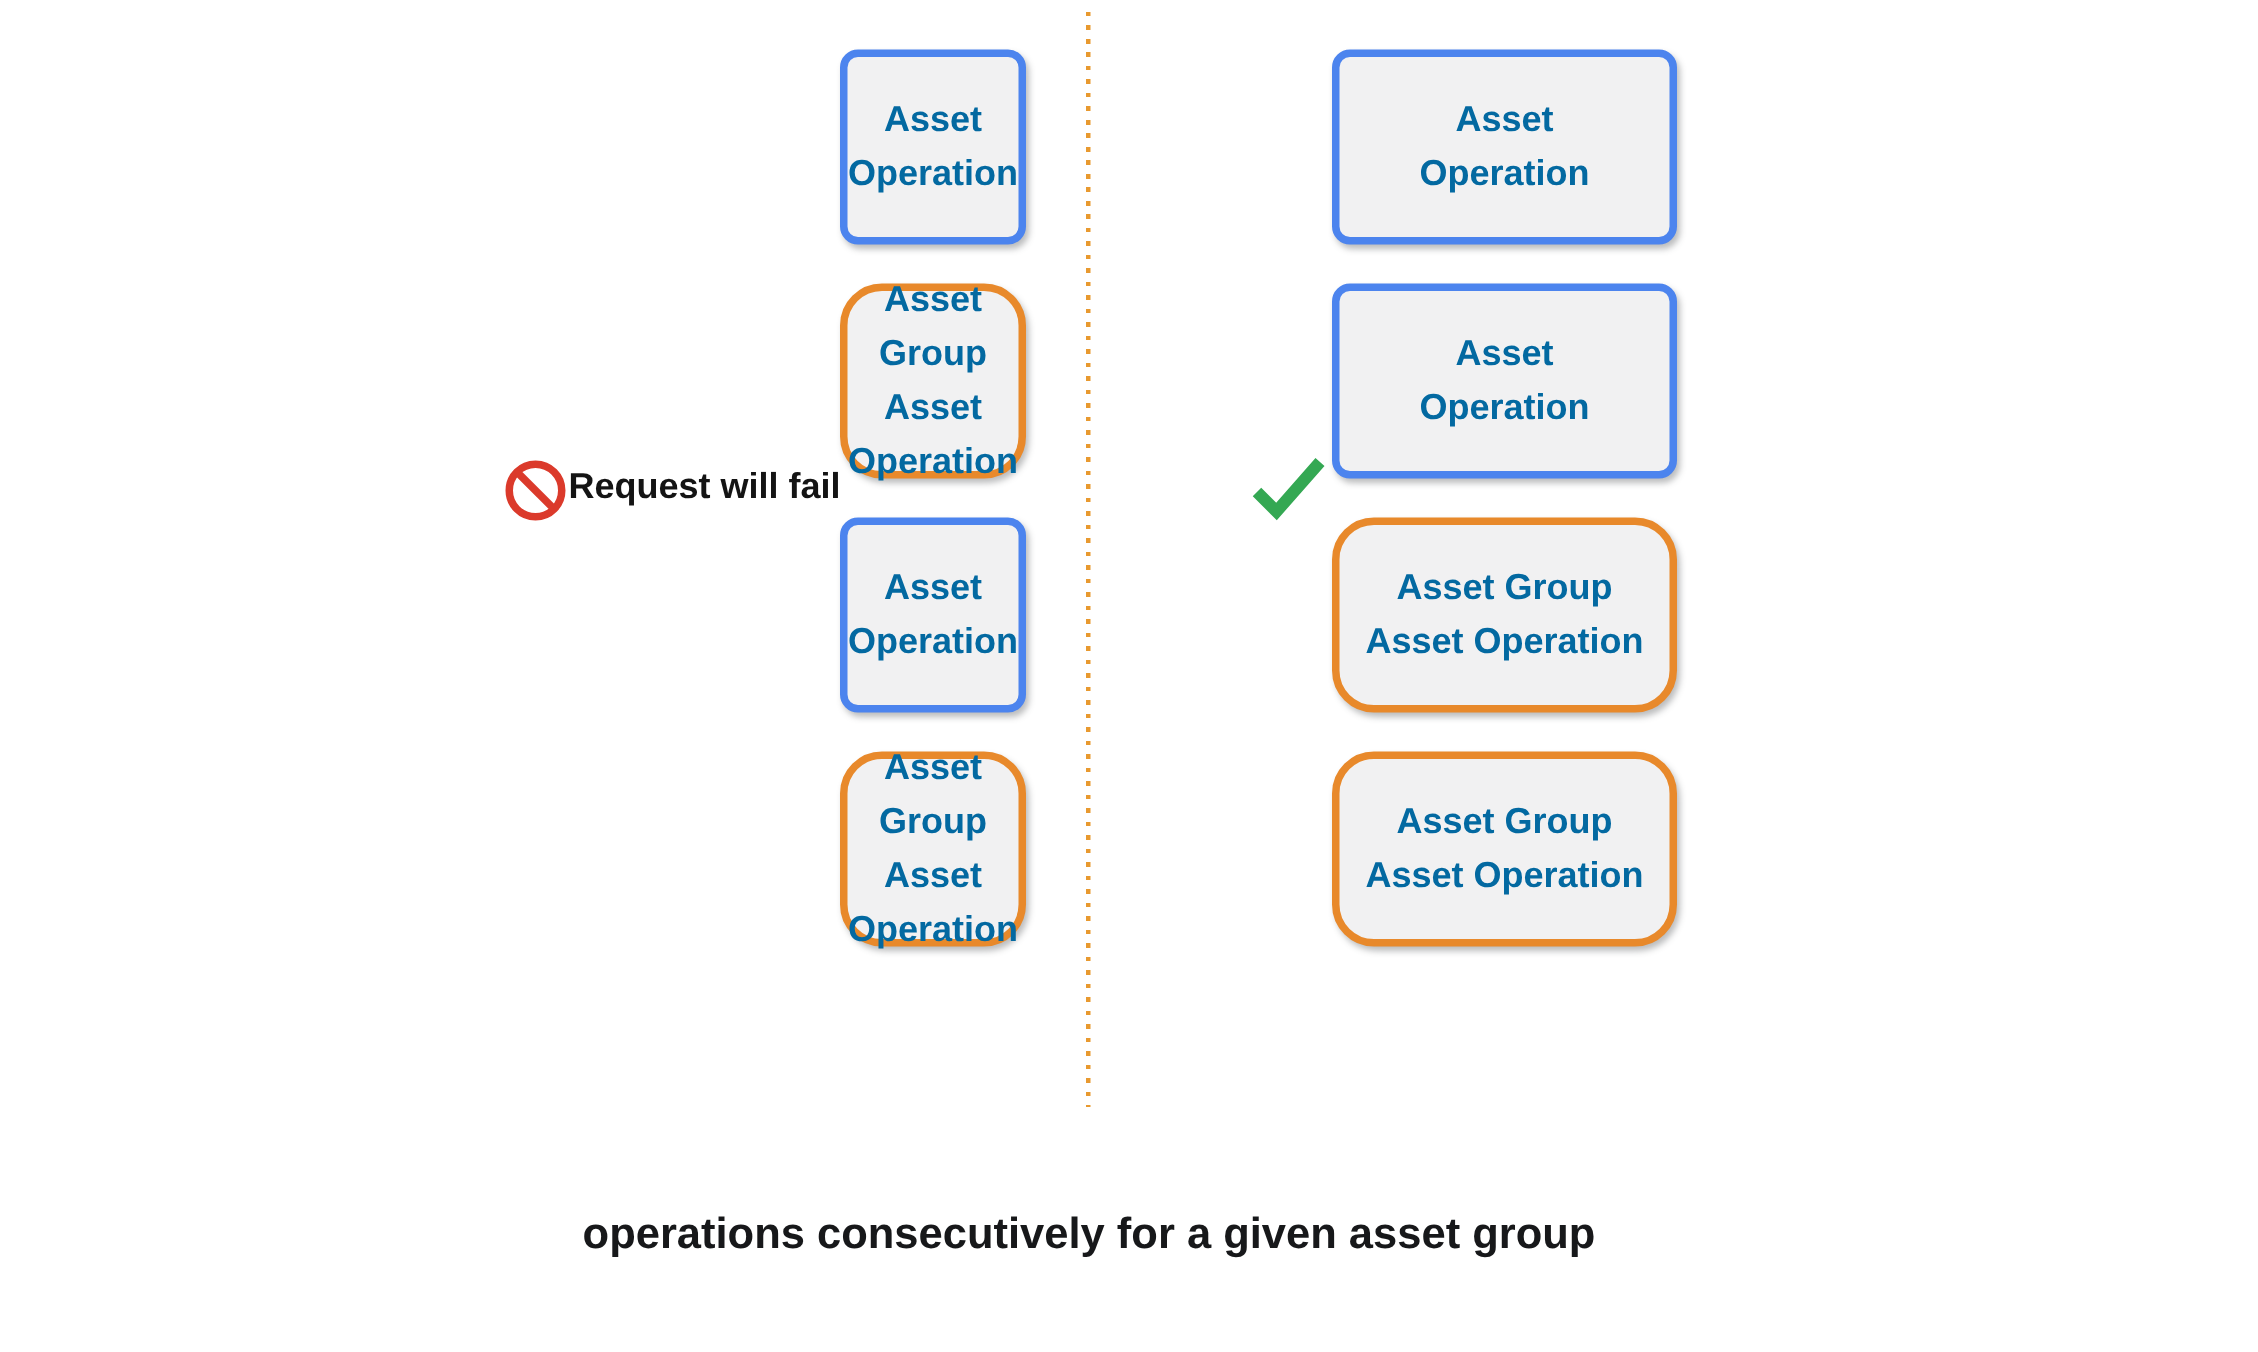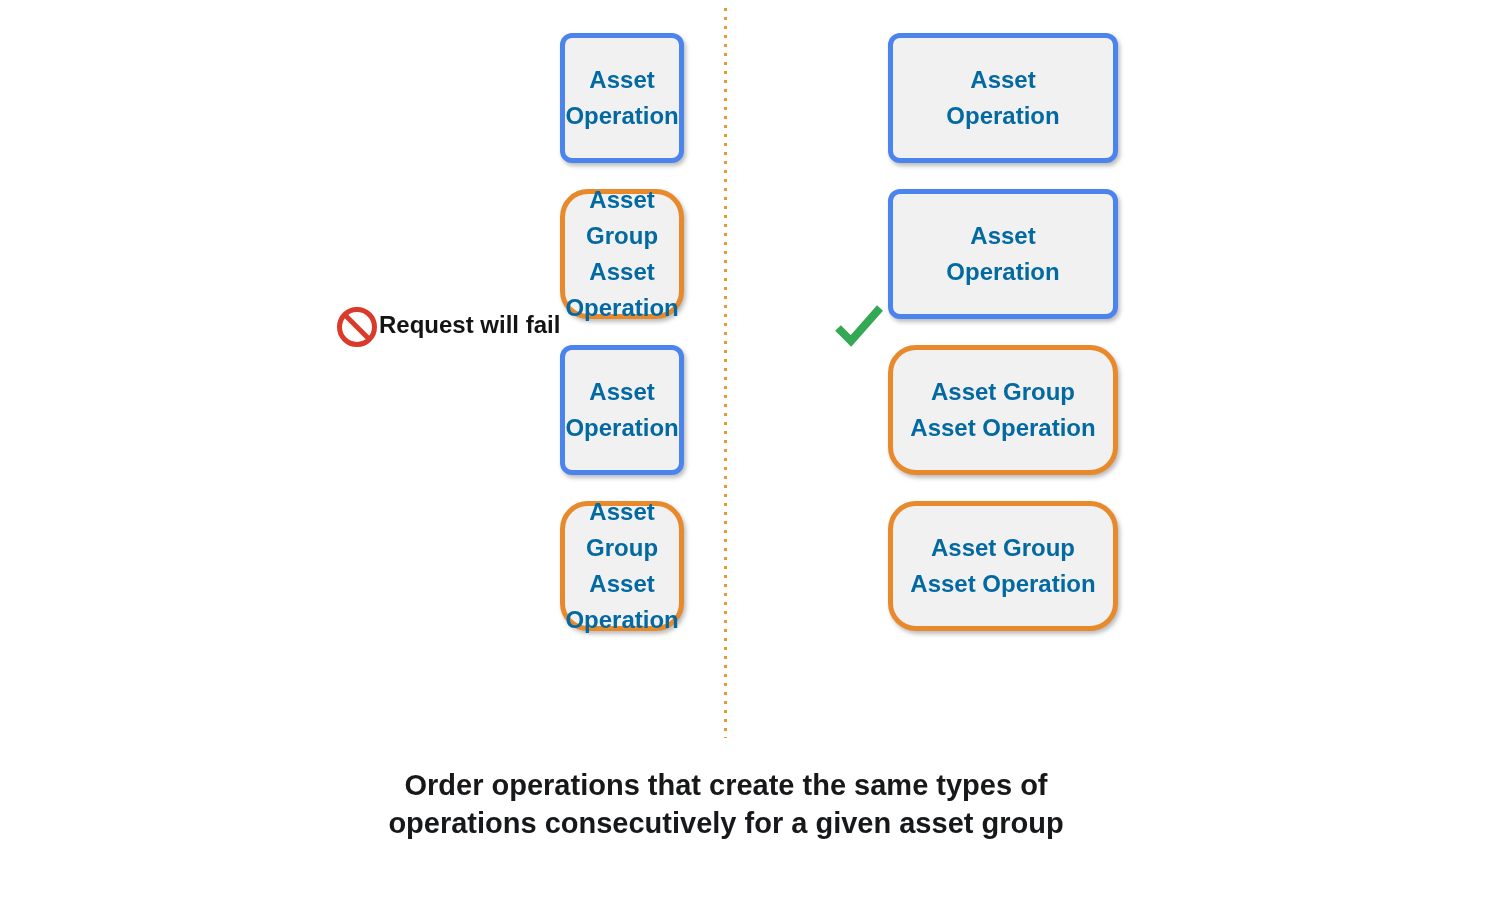--- a/index.html
+++ b/index.html
@@ -156,17 +156,17 @@
       <div class="box asset-group-asset-operation">
         <div class="box-label">
           <span>Asset Group</span><br>
           <span>Asset Operation</span>
         </div>
       </div>
     </div>
   </div>
 
   <div class="caption">
-    <span>Order operations that create the same types of</span><br>
+    <br>
     <span>operations consecutively for a given asset group</span>
   </div>
 
 </div>
 
 </body></html>

